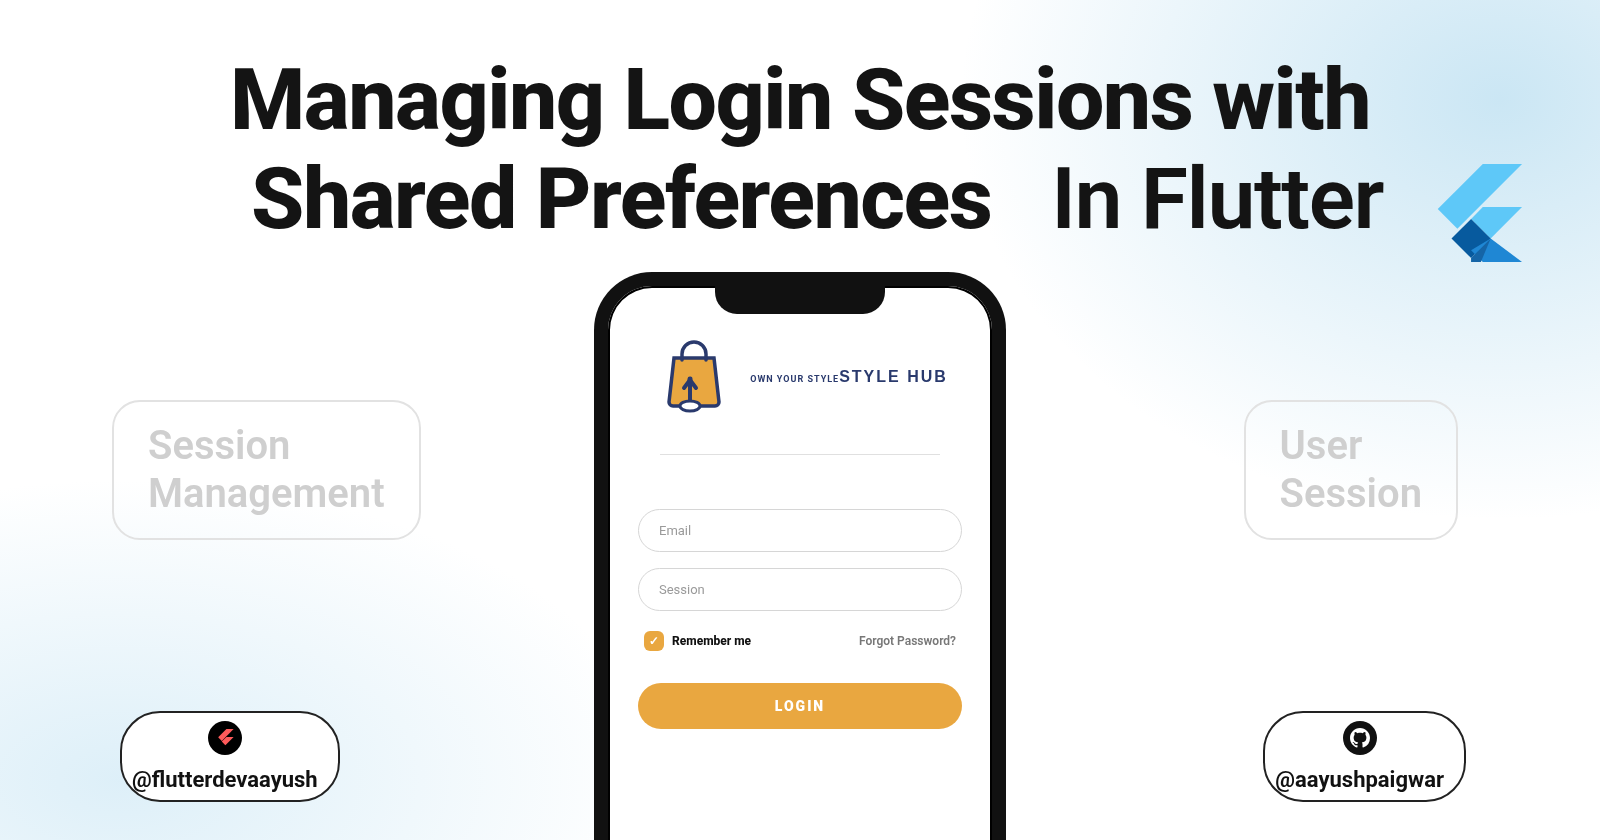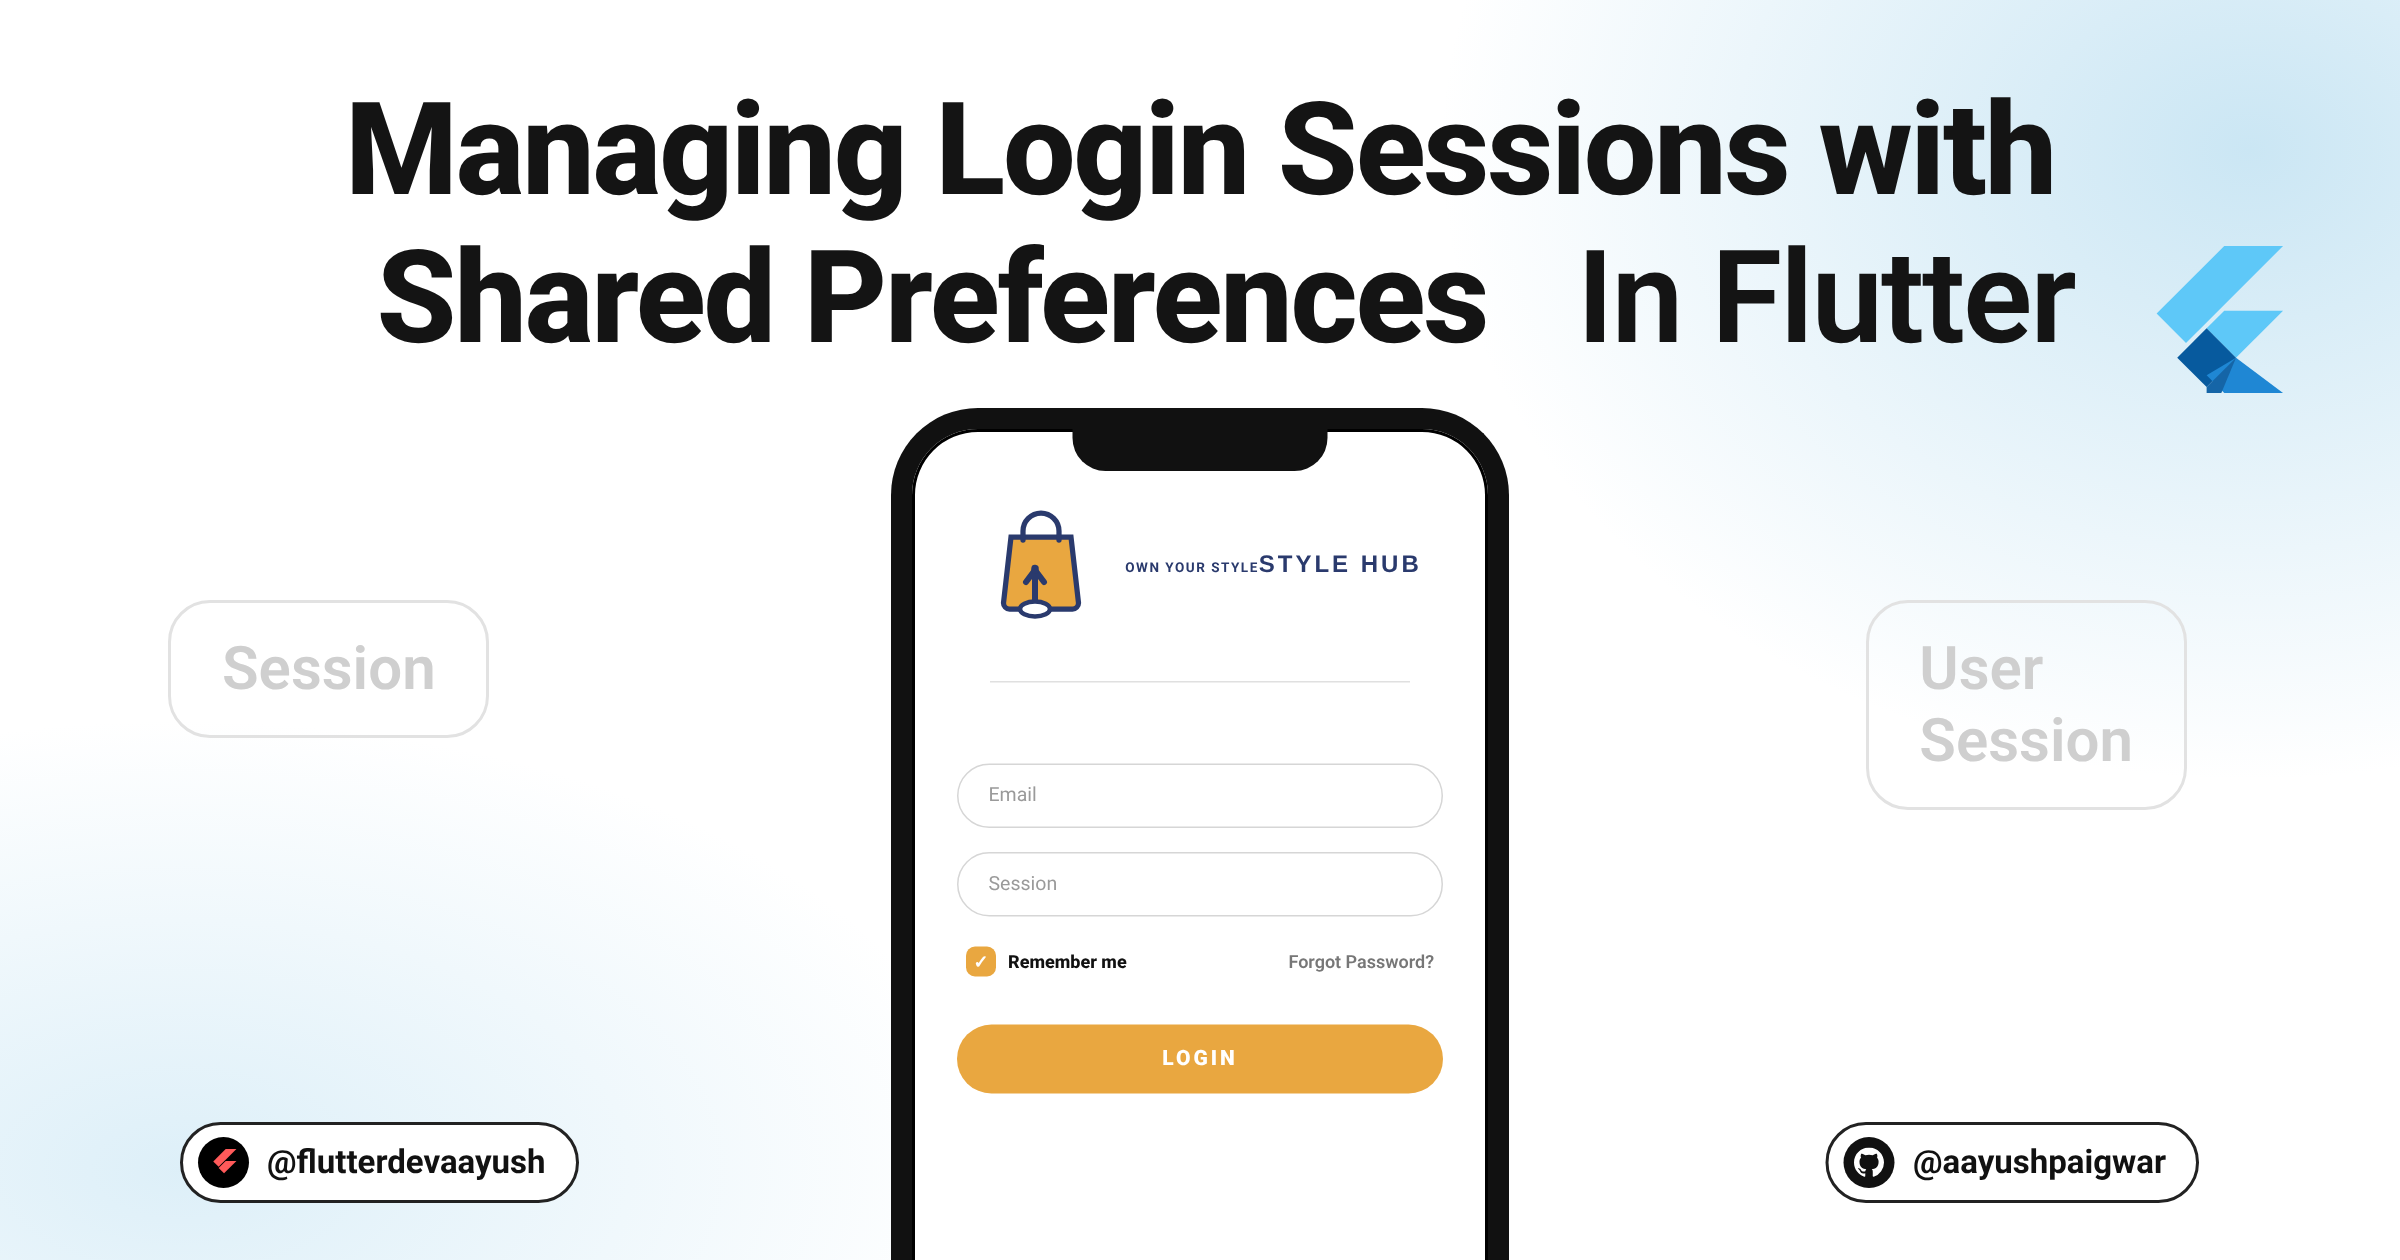--- a/index.html
+++ b/index.html
@@ -60,20 +60,21 @@
     display: flex;
     align-items: center;
     gap: 12px;
     border: 2px solid #222;
     border-radius: 40px;
     padding: 8px 20px 8px 10px;
     background: #fff;
     font-weight: 700;
     font-size: 22px;
     color: #111;
+    flex-direction: column;
   }
   .handle-left { left: 120px; }
   .handle-right { right: 134px; justify-content: center; }
   .handle .badge-icon {
     width: 34px; height: 34px; border-radius: 50%;
     display: flex; align-items: center; justify-content: center;
     font-size: 20px;
   }
   .handle-left .badge-icon { background: #000; color: #ff4d4d; }
   .handle-right .badge-icon { background: #111; color: #fff; }
@@ -177,20 +178,21 @@
   <svg class="flutter-logo" viewBox="0 0 100 100">
     <polygon points="58,0 98,0 32,66 12,46" fill="#5ec8f8"></polygon>
     <polygon points="58,44 98,44 66,76 46,56" fill="#5ec8f8"></polygon>
     <polygon points="46,56 66,76 46,96 26,76" fill="#075a9e"></polygon>
     <polygon points="66,76 98,100 58,100 46,88" fill="#1f87d4"></polygon>
     <polygon points="46,96 66,76 56,100 46,100" fill="#1565a7"></polygon>
   </svg>
 
   <div class="pill pill-left">
     <div>Session</div>
+    <div>Management</div>
   </div>
 
   <div class="pill pill-right">
     <div>User</div>
     <div>Session</div>
   </div>
 
   <div class="handle handle-left">
     <span class="badge-icon">
       <svg width="18" height="18" viewBox="0 0 100 100">

